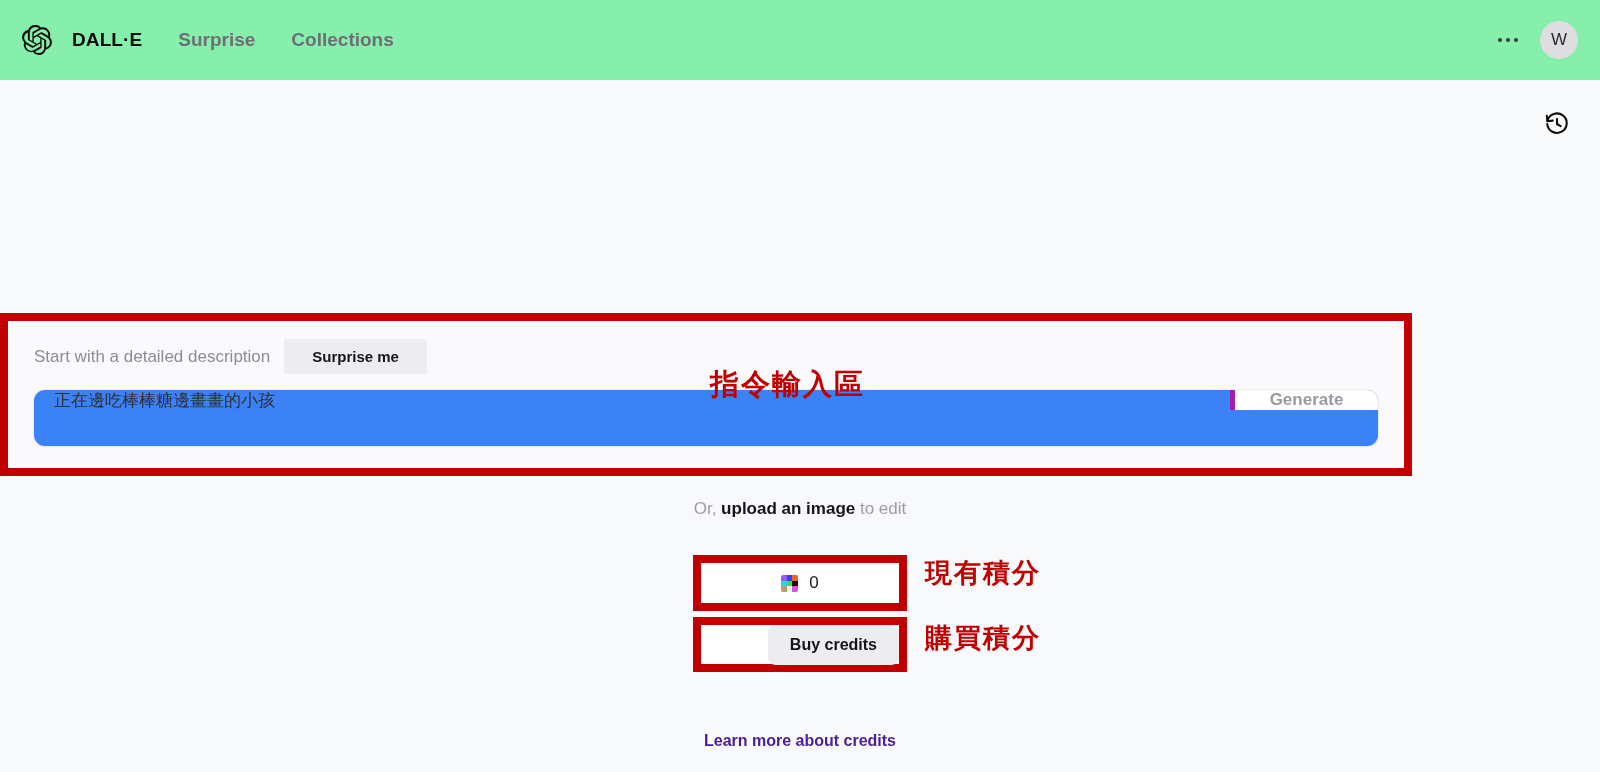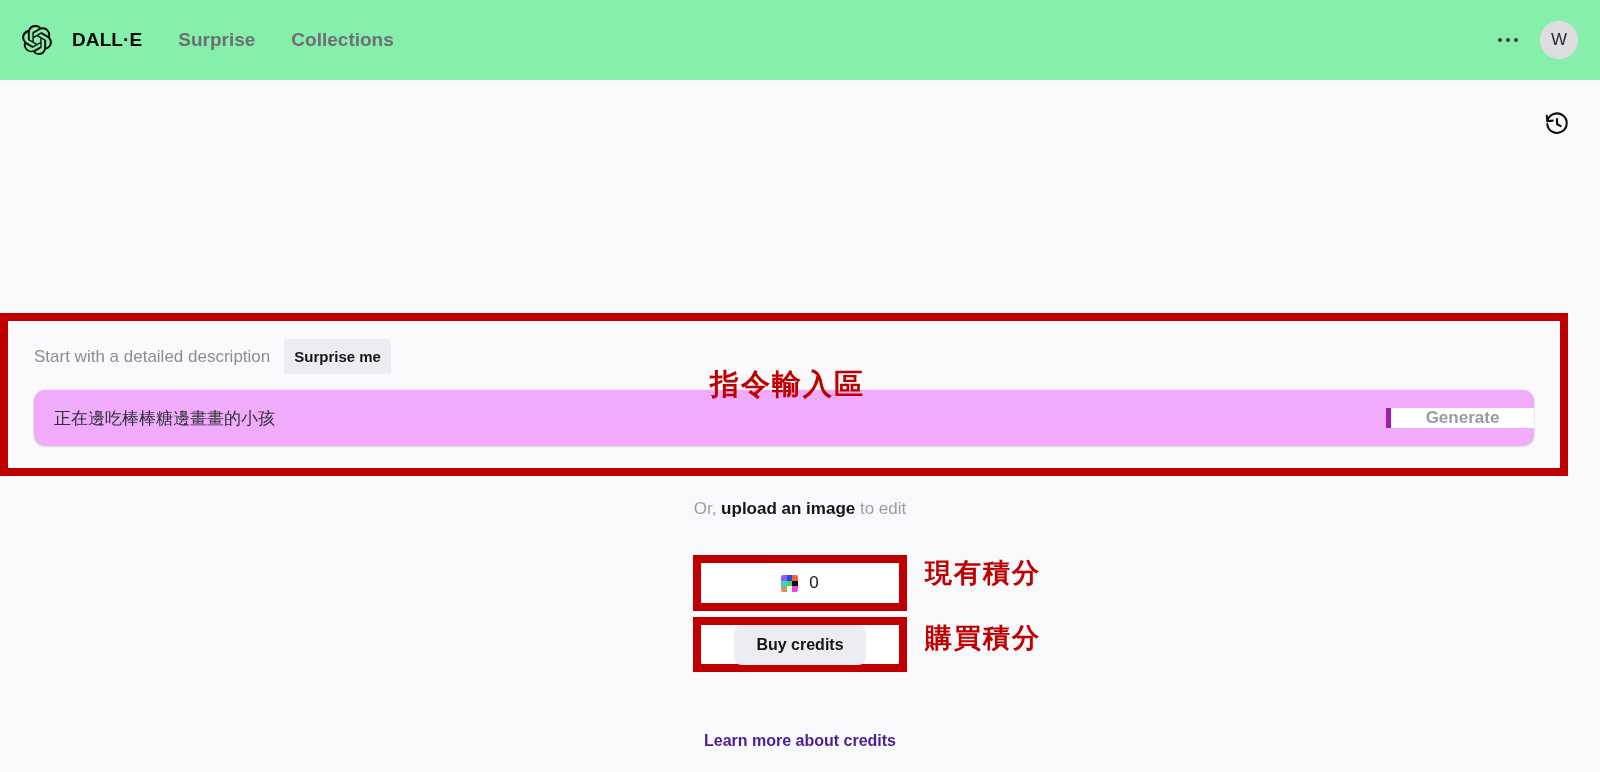--- a/index.html
+++ b/index.html
@@ -93,21 +93,21 @@
   
   .composer-wrap {
     position: relative;
     margin-top: 0;
   }
   .annot-box {
     border: 8px solid #C00000;
     background: #FAFAFC;
   }
   .composer-annot {
-    width: 1568px;
+    width: 1412px;
     margin: 0;
     padding: 0;
     position: relative;
   }
   .composer-inner {
     background: #FAFAFC;
     padding: 18px 26px 22px 26px;
   }
   .composer-hint-row {
     display: flex;
@@ -121,28 +121,28 @@
     white-space: nowrap;
   }
   .surprise-btn {
     background: #ECECF1;
     border: none;
     border-radius: 3px;
     font-family: inherit;
     font-size: 15px;
     font-weight: 700;
     color: #14141A;
-    padding: 9px 10px;
+    padding: 9px 28px;
     cursor: pointer;
     white-space: nowrap;
   }
   .prompt-row {
     display: flex;
-    align-items: center;
-    background: #f0abfc;
+    align-items: flex-start;
+    background: #3b82f6;
     border-radius: 11px;
     box-shadow: 0 1px 3px rgba(20,20,30,0.09), 0 0 0 1px rgba(20,20,30,0.035);
     overflow: hidden;
     height: 56px;
   }
   .prompt-input {
     flex: 1 1 auto;
     border: none;
     outline: none;
     background: transparent;
@@ -207,20 +207,21 @@
     border: 8px solid #C00000;
     background: #FFFFFF;
     height: 56px;
     display: flex;
     align-items: center;
     justify-content: center;
   }
   .credit-annot.second {
     margin-top: 6px;
     height: 55px;
+    justify-content: flex-end;
   }
   .credit-pill {
     display: inline-flex;
     align-items: center;
     gap: 11px;
     background: transparent;
     border: none;
     font-family: inherit;
     padding: 6px 14px;
     border-radius: 8px;

